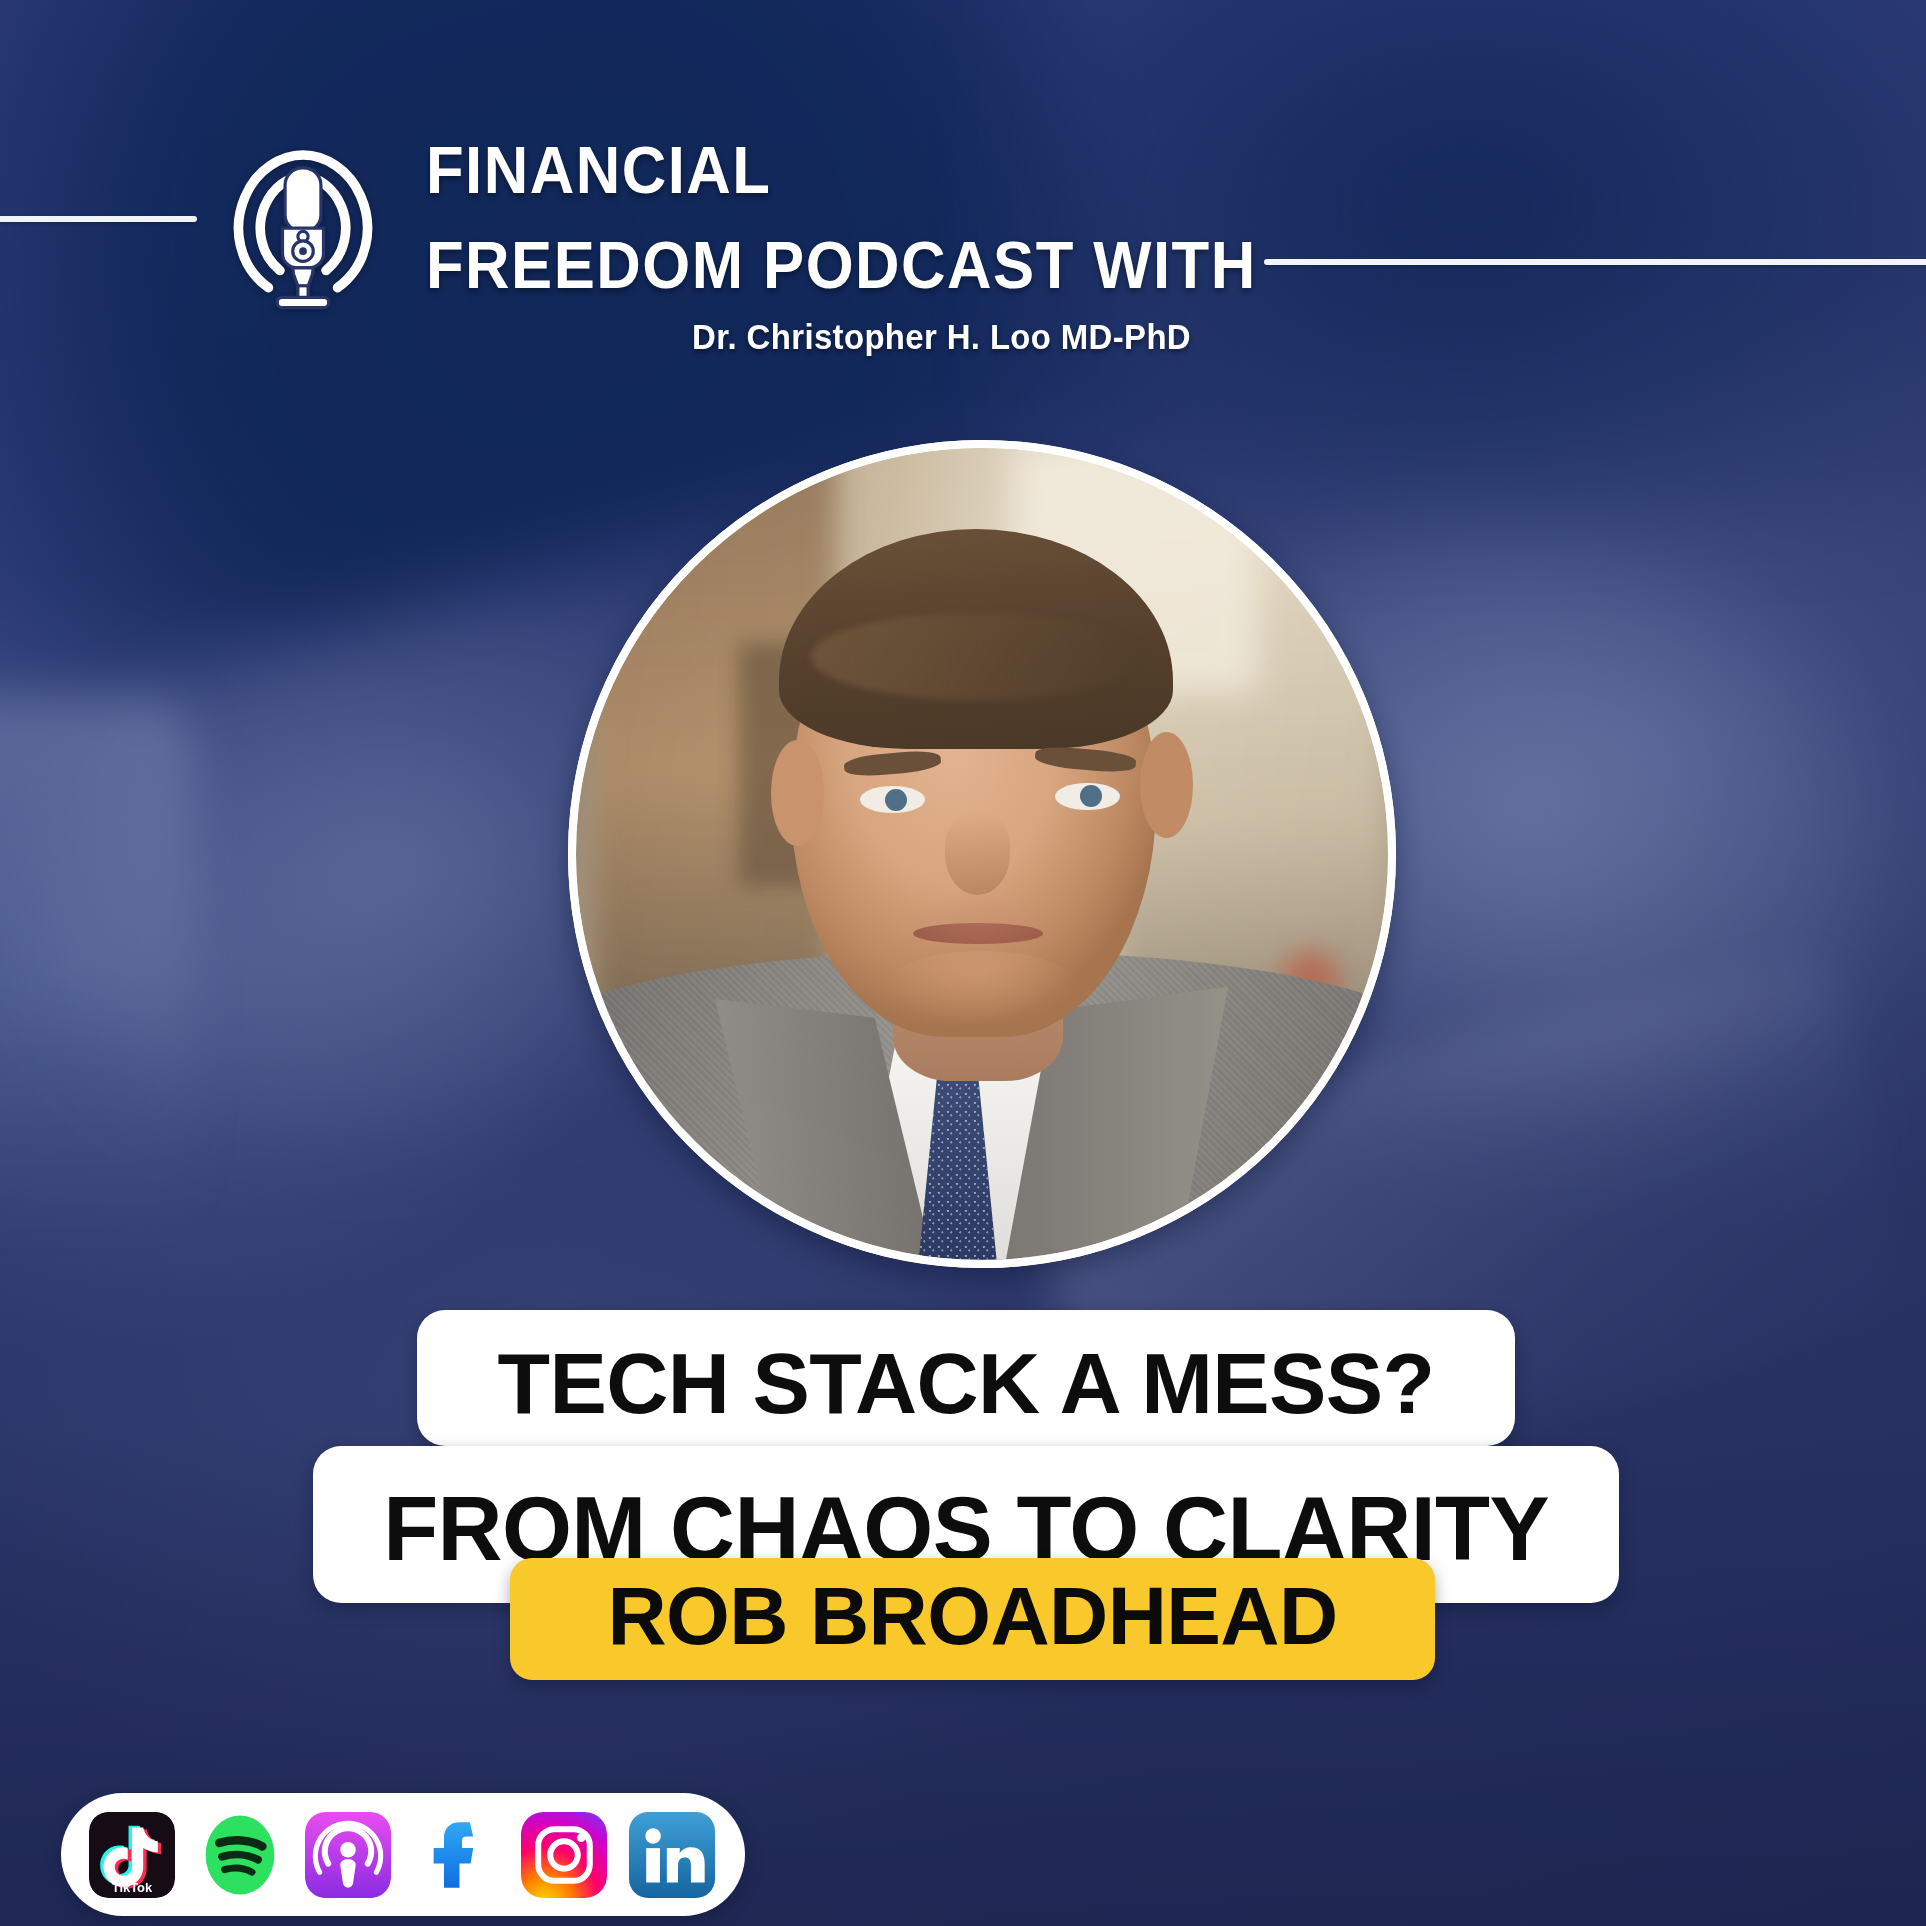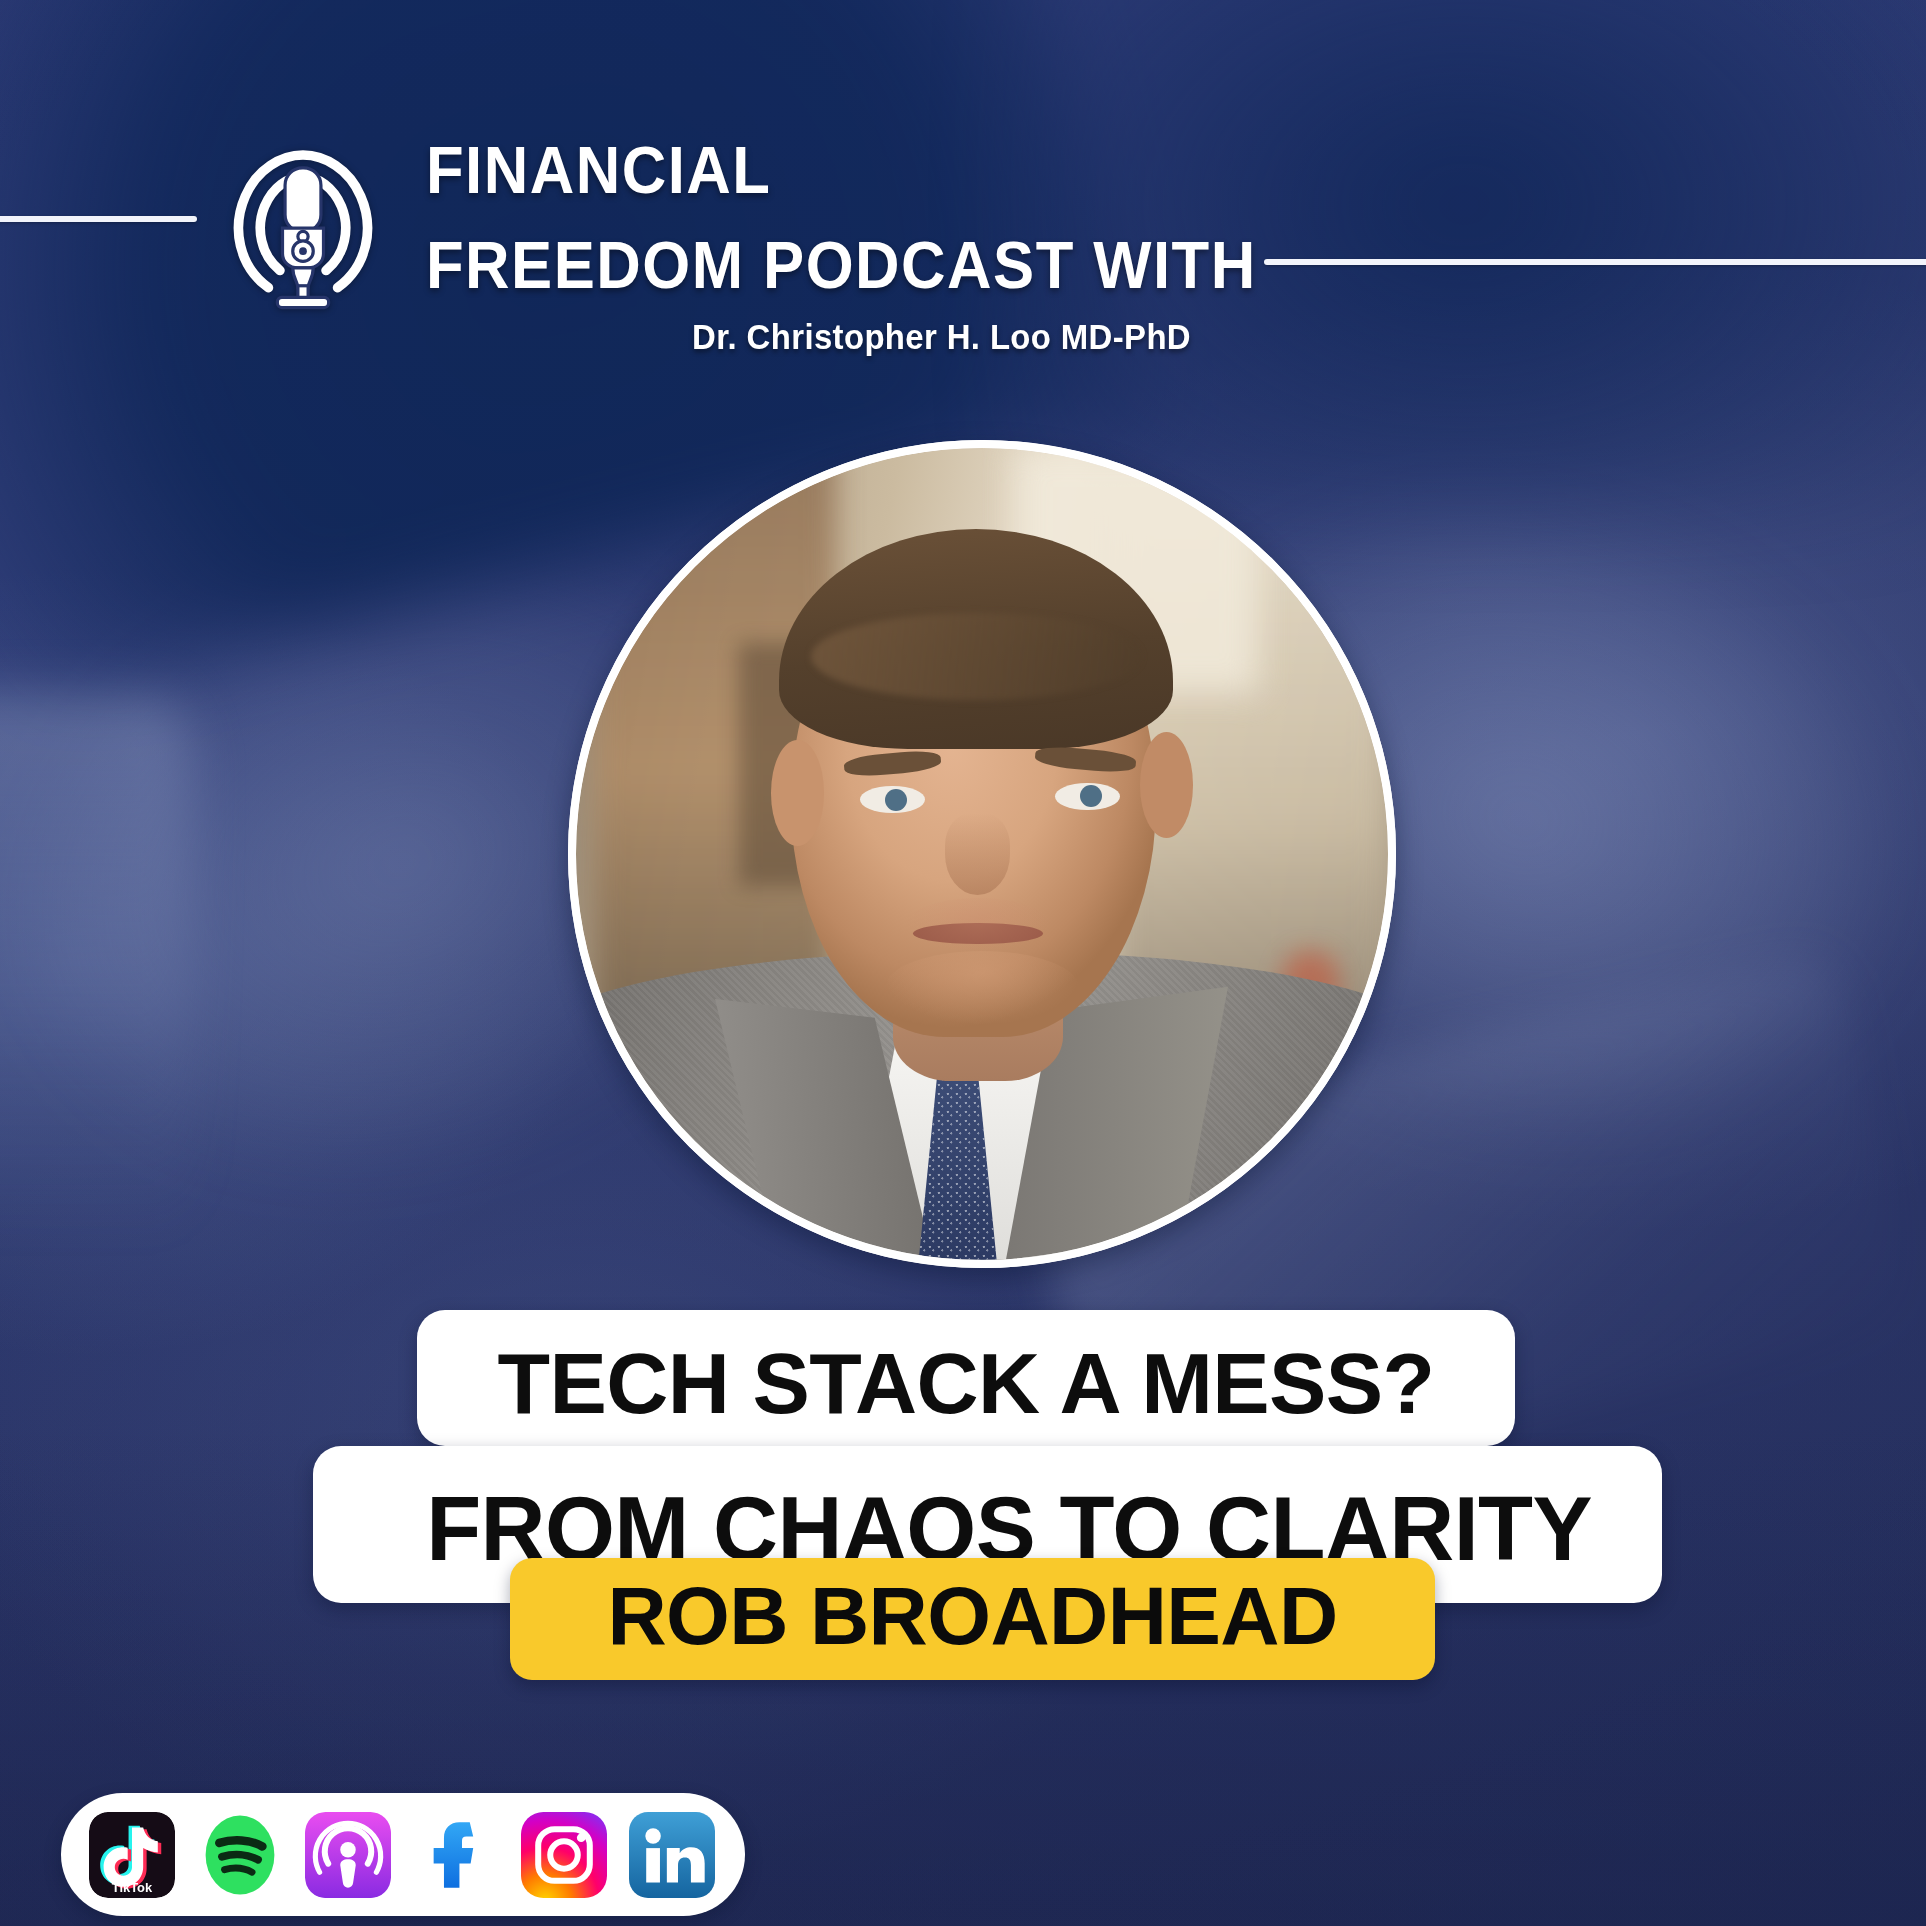--- a/index.html
+++ b/index.html
@@ -218,21 +218,21 @@
     background:#ffffff;
     border-radius:28px;
     box-shadow:0 6.4px 16.7px rgba(8,16,44,.34);
     display:flex;align-items:center;justify-content:center;
     color:#0d0d0d;
     font-weight:700;
     letter-spacing:-0.6px;
     white-space:nowrap;
   }
   .title-l1{left:417px;top:1310px;width:1098px;height:136px;font-size:86px;}
-  .title-l2{left:313px;top:1446px;width:1306px;height:157px;font-size:90px;padding-left:43px;}
+  .title-l2{left:313px;top:1446px;width:1306px;height:157px;font-size:90px;}
   .title-l1 span, .title-l2 span{transform:translateY(-2.6px);display:inline-block;margin-top:16px;}
 
   .guest-bar{
     position:absolute;left:510px;top:1558px;width:925px;height:122px;
     background:#f9c92b;
     border-radius:22px;
     box-shadow:0 6.4px 15.4px rgba(8,16,44,.34);
     display:flex;align-items:center;justify-content:center;
     color:#0b0b0b;font-weight:700;font-size:82px;letter-spacing:-0.6px;white-space:nowrap;
   }

